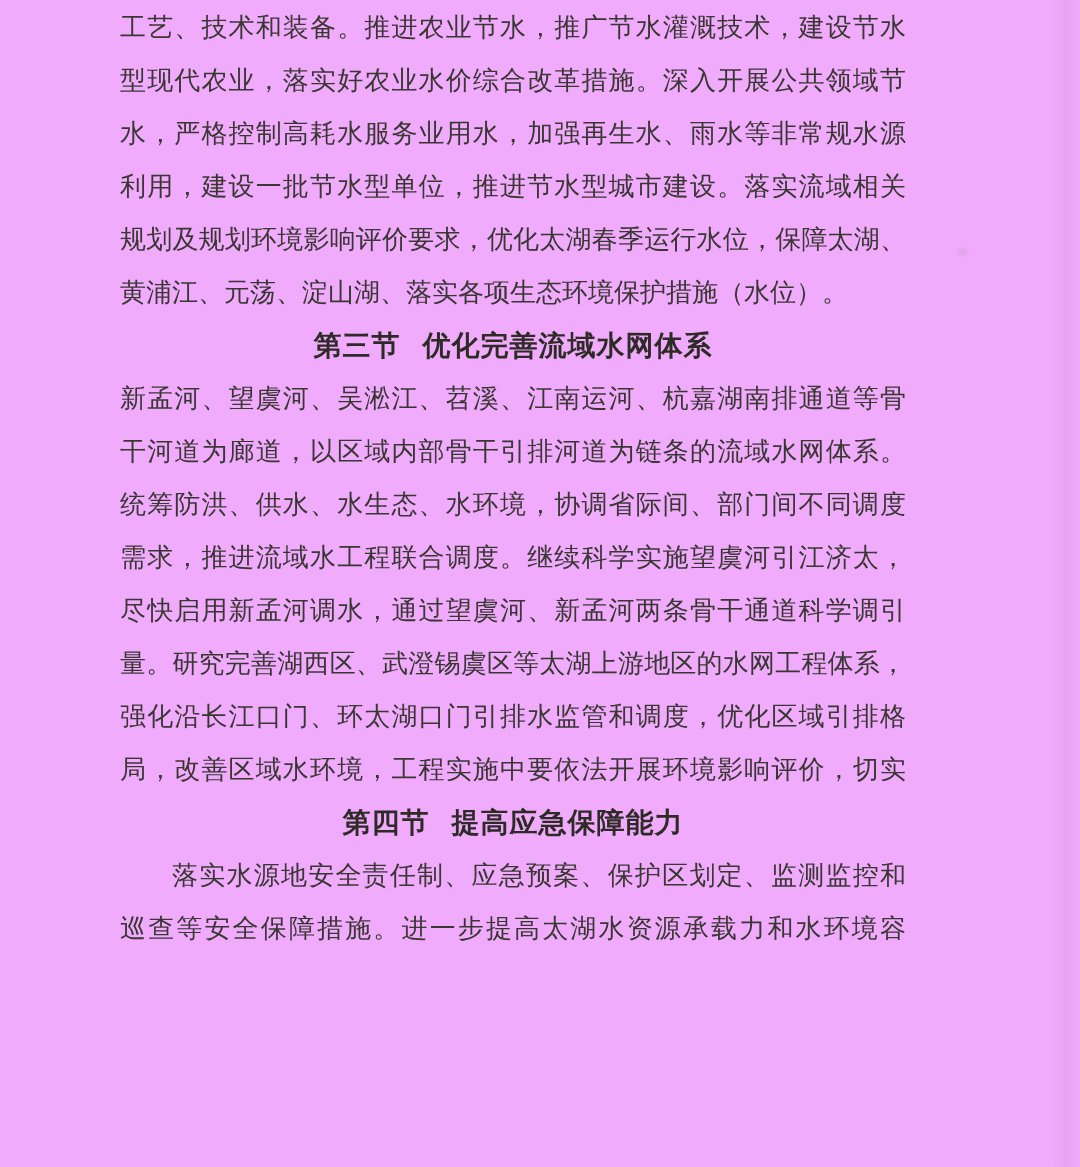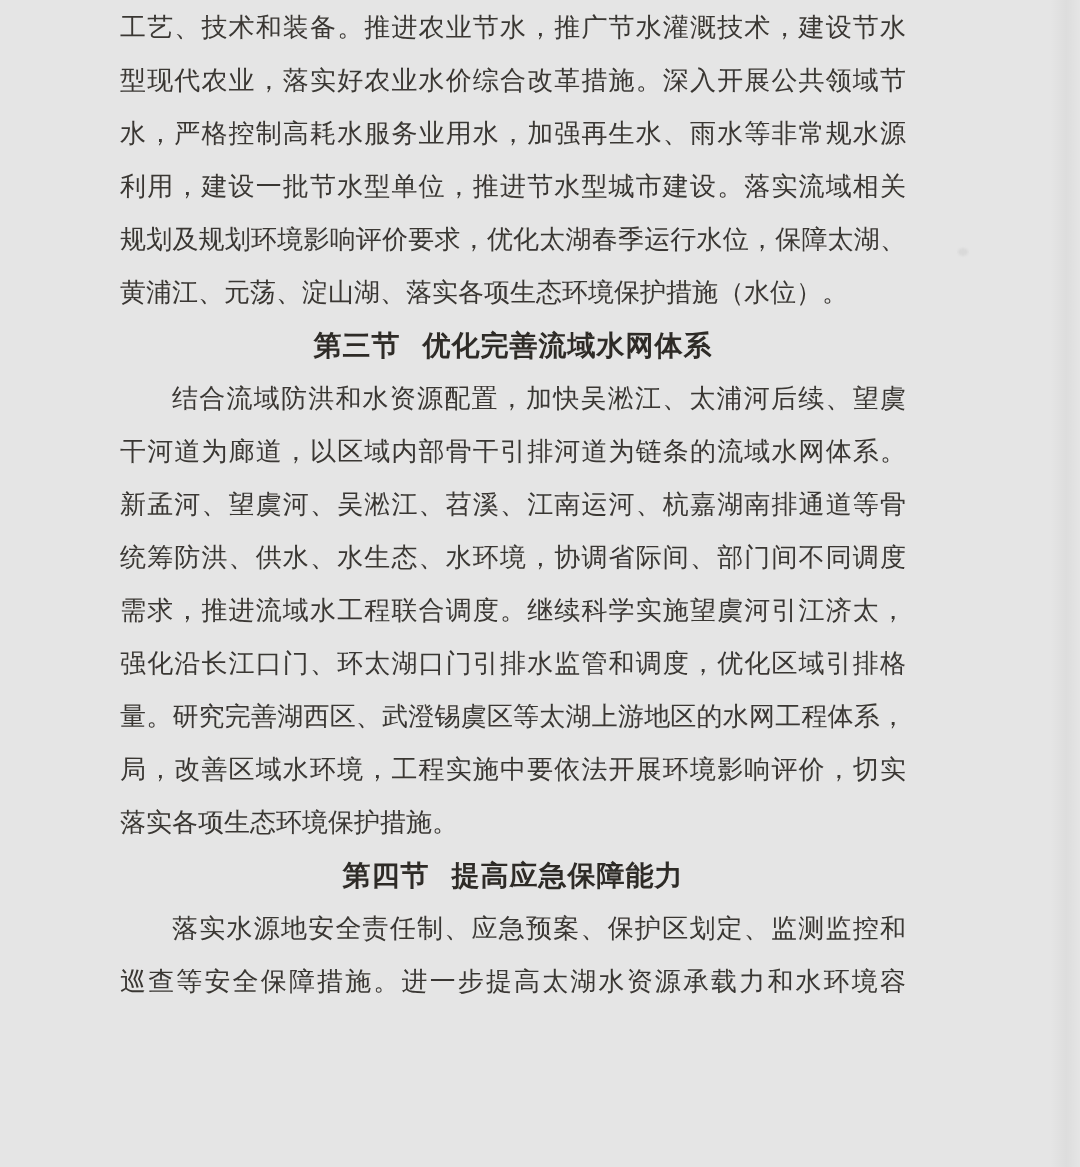--- a/index.html
+++ b/index.html
@@ -4,21 +4,21 @@
 <style>
   html, body {
     margin: 0;
     padding: 0;
     background: #ffffff;
   }
   .page {
     position: relative;
     width: 1080px;
     height: 1167px;
-    background: #e5e5e5;
+    background: #f0abfc;
     overflow: hidden;
     font-family: "Liberation Serif", "DejaVu Serif", serif;
   }
   
   .edge-shade {
     position: absolute;
     top: 0;
     right: 0;
     width: 30px;
     height: 100%;
@@ -85,29 +85,28 @@
     <p class="line">水，严格控制高耗水服务业用水，加强再生水、雨水等非常规水源</p>
     <p class="line">利用，建设一批节水型单位，推进节水型城市建设。落实流域相关</p>
     <p class="line">规划及规划环境影响评价要求，优化太湖春季运行水位，保障太湖、</p>
     <p class="line end">黄浦江、元荡、淀山湖、落实各项生态环境保护措施（水位）。</p>
 
     <h2 class="heading">
       <span class="num">第三节</span>
       <span>优化完善流域水网体系</span>
     </h2>
 
-    <p class="line indent">结合流域防洪和水资源配置，加快吴淞江、太浦河后续、望虞</p>
+    <p class="line">新孟河、望虞河、吴淞江、苕溪、江南运河、杭嘉湖南排通道等骨</p>
     <p class="line">干河道为廊道，以区域内部骨干引排河道为链条的流域水网体系。</p>
-    <p class="line">新孟河、望虞河、吴淞江、苕溪、江南运河、杭嘉湖南排通道等骨</p>
     <p class="line">统筹防洪、供水、水生态、水环境，协调省际间、部门间不同调度</p>
     <p class="line">需求，推进流域水工程联合调度。继续科学实施望虞河引江济太，</p>
+    <p class="line">尽快启用新孟河调水，通过望虞河、新孟河两条骨干通道科学调引</p>
+    <p class="line">量。研究完善湖西区、武澄锡虞区等太湖上游地区的水网工程体系，</p>
     <p class="line">强化沿长江口门、环太湖口门引排水监管和调度，优化区域引排格</p>
-    <p class="line">量。研究完善湖西区、武澄锡虞区等太湖上游地区的水网工程体系，</p>
     <p class="line">局，改善区域水环境，工程实施中要依法开展环境影响评价，切实</p>
-    <p class="line end">落实各项生态环境保护措施。</p>
 
     <h2 class="heading">
       <span class="num">第四节</span>
       <span>提高应急保障能力</span>
     </h2>
 
     <p class="line indent">落实水源地安全责任制、应急预案、保护区划定、监测监控和</p>
     <p class="line">巡查等安全保障措施。进一步提高太湖水资源承载力和水环境容</p>
 
   </div>

